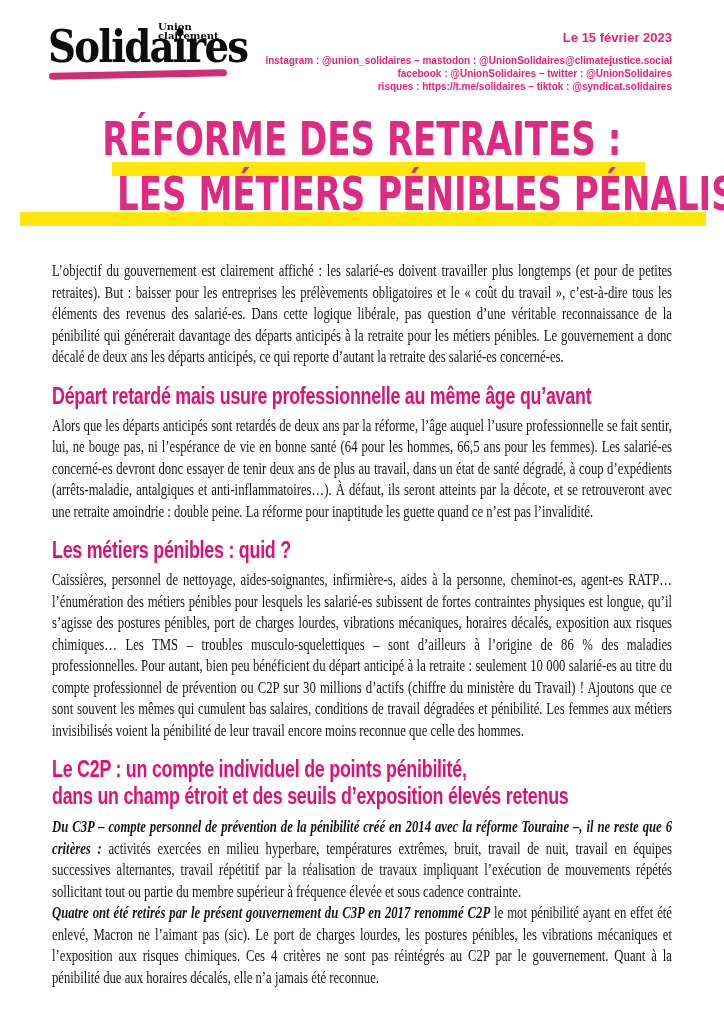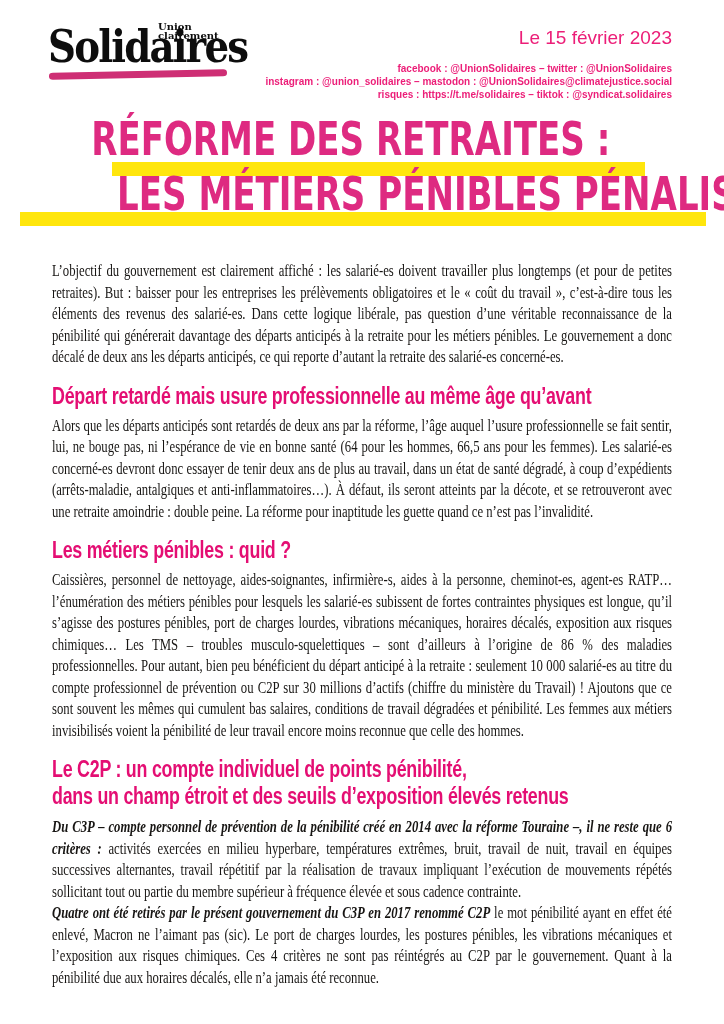--- a/index.html
+++ b/index.html
@@ -47,25 +47,25 @@
     background:var(--brush);
     border-radius:4px/3px;
     transform:rotate(-1.2deg);
   }
   .header-right{
     position:absolute;right:52px;top:28px;
     text-align:right;
     font-family:"Liberation Sans", sans-serif;
     color:var(--pink);
   }
-  .date{font-size:19px;font-weight:normal;line-height:20px;margin-bottom:14px;}
+  .date{font-size:13px;font-weight:bold;line-height:20px;margin-bottom:6px;}
   .social div{font-size:10px;line-height:13px;font-weight:bold;}
 
   
-  .title{position:absolute;left:0;right:0;top:110px;text-align:left;}
+  .title{position:absolute;left:0;right:0;top:110px;text-align:center;}
   .t-line{position:relative;width:724px;}
   .t-line1{height:58px;}
   .t-line2{height:54px;}
   .t-text{
     position:relative;z-index:1;
     display:inline-block;
     font-family:"DejaVu Sans", sans-serif;
     font-weight:800;
     color:var(--magenta);
     white-space:nowrap;
@@ -116,22 +116,22 @@
         <span style="display:block">Union</span>
         <span style="display:block">clairement</span>
       </div>
       <div class="logo-brand">Solidaires</div>
       <div class="logo-brush"></div>
     </div>
 
     <div class="header-right">
       <div class="date">Le 15 février 2023</div>
       <div class="social">
+        <div>instagram : @union_solidaires – mastodon : @UnionSolidaires@climatejustice.social</div>
         <div>facebook : @UnionSolidaires – twitter : @UnionSolidaires</div>
-        <div>instagram : @union_solidaires – mastodon : @UnionSolidaires@climatejustice.social</div>
         <div>risques : https://t.me/solidaires – tiktok : @syndicat.solidaires</div>
       </div>
     </div>
   </div>
 
   <div class="title">
     <div class="t-line t-line1">
       <div class="t-bar t-bar1"></div>
       <span class="t-text">RÉFORME DES RETRAITES :</span>
     </div>

